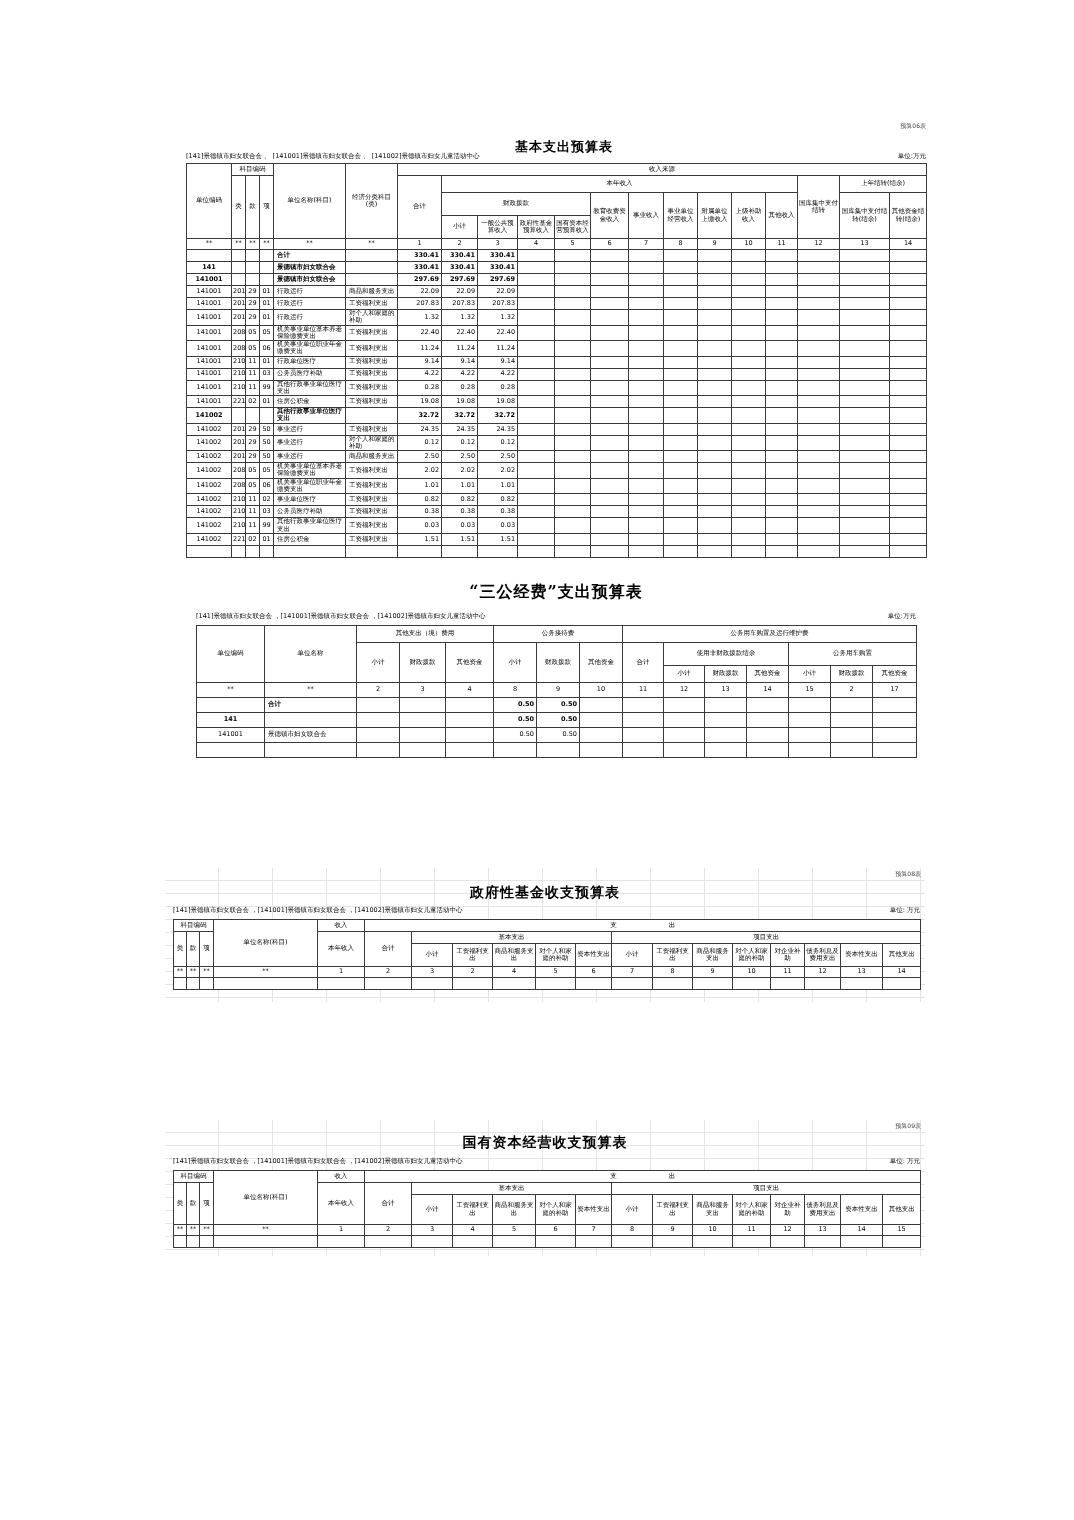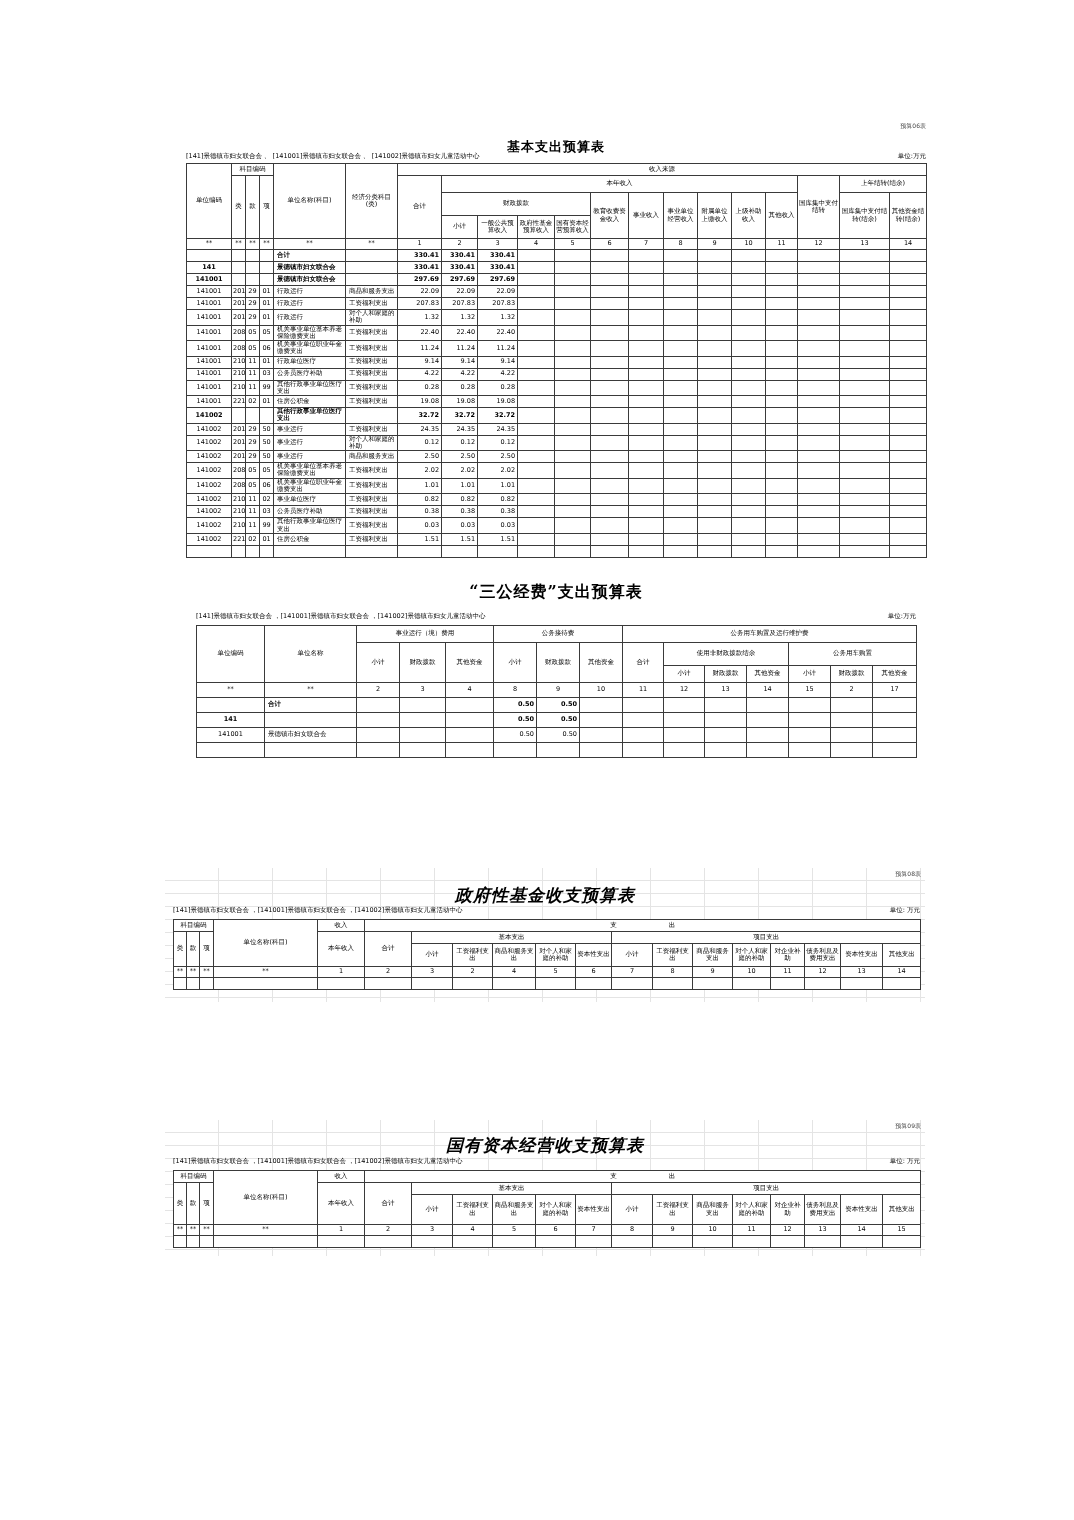--- a/index.html
+++ b/index.html
@@ -2,21 +2,21 @@
 <html><head>
 <meta charset="utf-8">
 <style>
   html,body{margin:0;padding:0;background:#fff;}
   body{width:1074px;height:1520px;position:relative;font-family:"DejaVu Sans",sans-serif;color:#000;}
   .abs{position:absolute;}
   .sheet-label{font-size:6px;color:#444;text-align:right;}
   .doc-title{font-family:"DejaVu Serif",serif;font-weight:bold;text-align:center;letter-spacing:1px;}
   .t1-title{font-size:13px;}
   .t2-title{font-size:16px;}
-  .t34-title{font-size:17px;font-style:italic;}
+  .t34-title{font-size:14px;}
   .cap{font-size:6.5px;display:flex;justify-content:space-between;align-items:flex-end;}
   table{border-collapse:collapse;table-layout:fixed;background:#fff;}
   th,td{border:1px solid #3a3a3a;font-size:6.5px;font-weight:normal;padding:0 1px;line-height:1.12;overflow:hidden;vertical-align:middle;}
   th{text-align:center;}
   td{height:11px;}
   .h1 th{height:11px;}
   .h2 th{height:16px;}
   .h3 th{height:22px;}
   .bold td{font-weight:bold;}
   .numrow td{text-align:center;height:10px;}
@@ -26,21 +26,21 @@
   .band{background-image:
       repeating-linear-gradient(to bottom,transparent 0 12px,#e4e4e4 12px 13px),
       repeating-linear-gradient(to right,transparent 0 53px,#e4e4e4 53px 54px);}
   .band .sheet-label{padding:2px 4px 0 0;}
   .t2 td{height:14px;}
 </style>
 </head>
 <body>
 
 <div class="abs sheet-label" style="left:186px;top:122px;width:740px;">预算06表</div>
-<div class="abs doc-title t1-title" style="left:186px;top:138px;width:740px;">基本支出预算表</div>
+<div class="abs doc-title t1-title" style="left:194px;top:138px;width:740px;">基本支出预算表</div>
 <div class="abs cap" style="left:186px;top:152px;width:740px;">
   <span>[141]景德镇市妇女联合会 、 [141001]景德镇市妇女联合会 、 [141002]景德镇市妇女儿童活动中心</span>
   <span>单位:万元</span>
 </div>
 <table class="abs" style="left:186px;top:163px;width:740px;">
   <colgroup>
     <col style="width:45px">
       <col style="width:14px">
       <col style="width:14px">
       <col style="width:14px">
@@ -648,21 +648,21 @@
       <col style="width:42px">
       <col style="width:42px">
     <col style="width:42px">
       <col style="width:42px">
       <col style="width:44px">
   </colgroup>
   <thead>
     <tr class="h2">
       <th rowspan="3">单位编码</th>
       <th rowspan="3">单位名称</th>
-      <th colspan="3">事业运行（境）费用</th>
+      <th colspan="3">其他支出（境）费用</th>
       <th colspan="3">公务接待费</th>
       <th colspan="7">公务用车购置及运行维护费</th>
     </tr>
     <tr class="h3">
       <th rowspan="2">小计</th>
       <th rowspan="2">财政拨款</th>
       <th rowspan="2">其他资金</th>
       <th rowspan="2">小计</th>
       <th rowspan="2">财政拨款</th>
       <th rowspan="2">其他资金</th>

